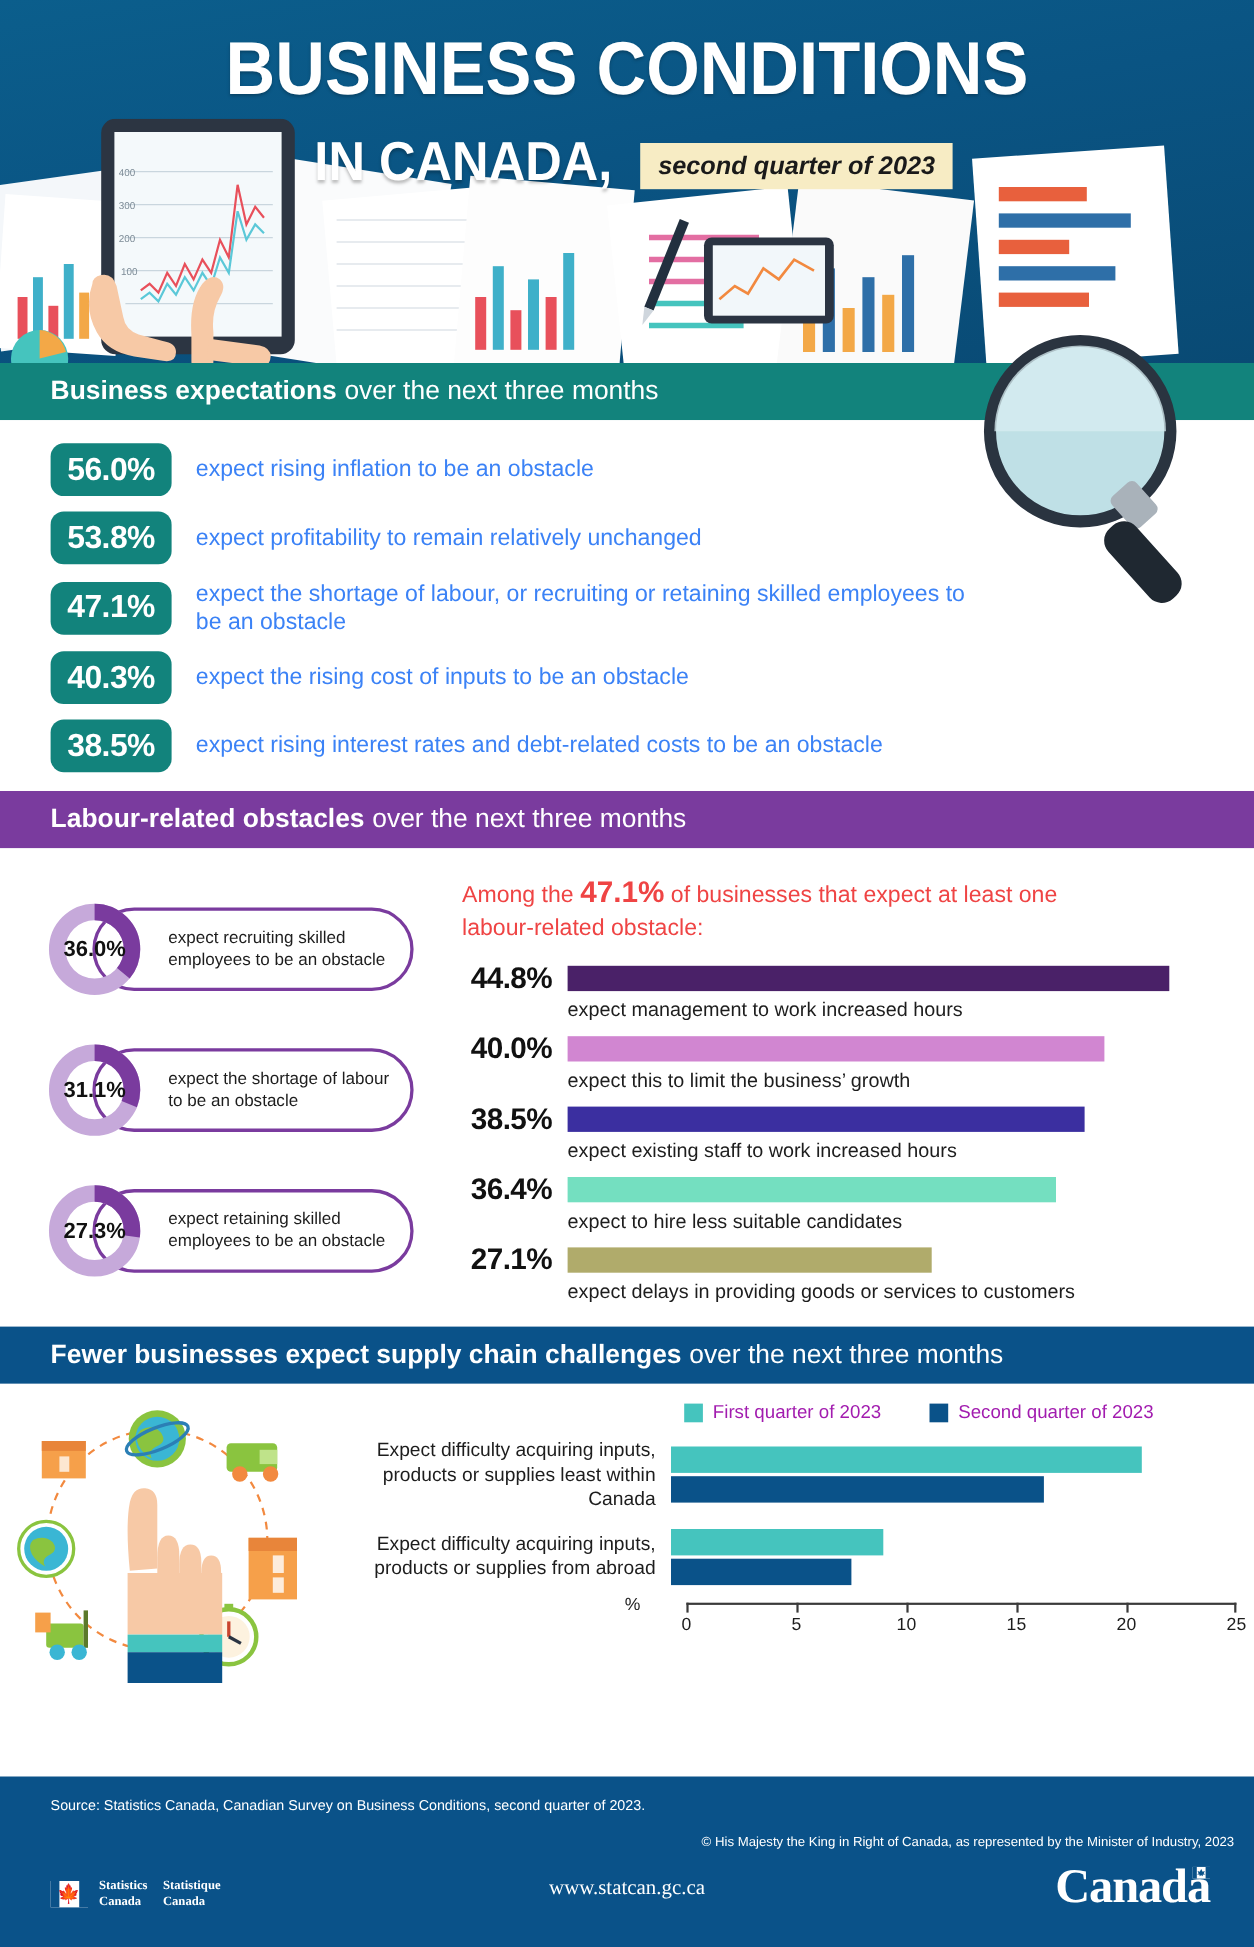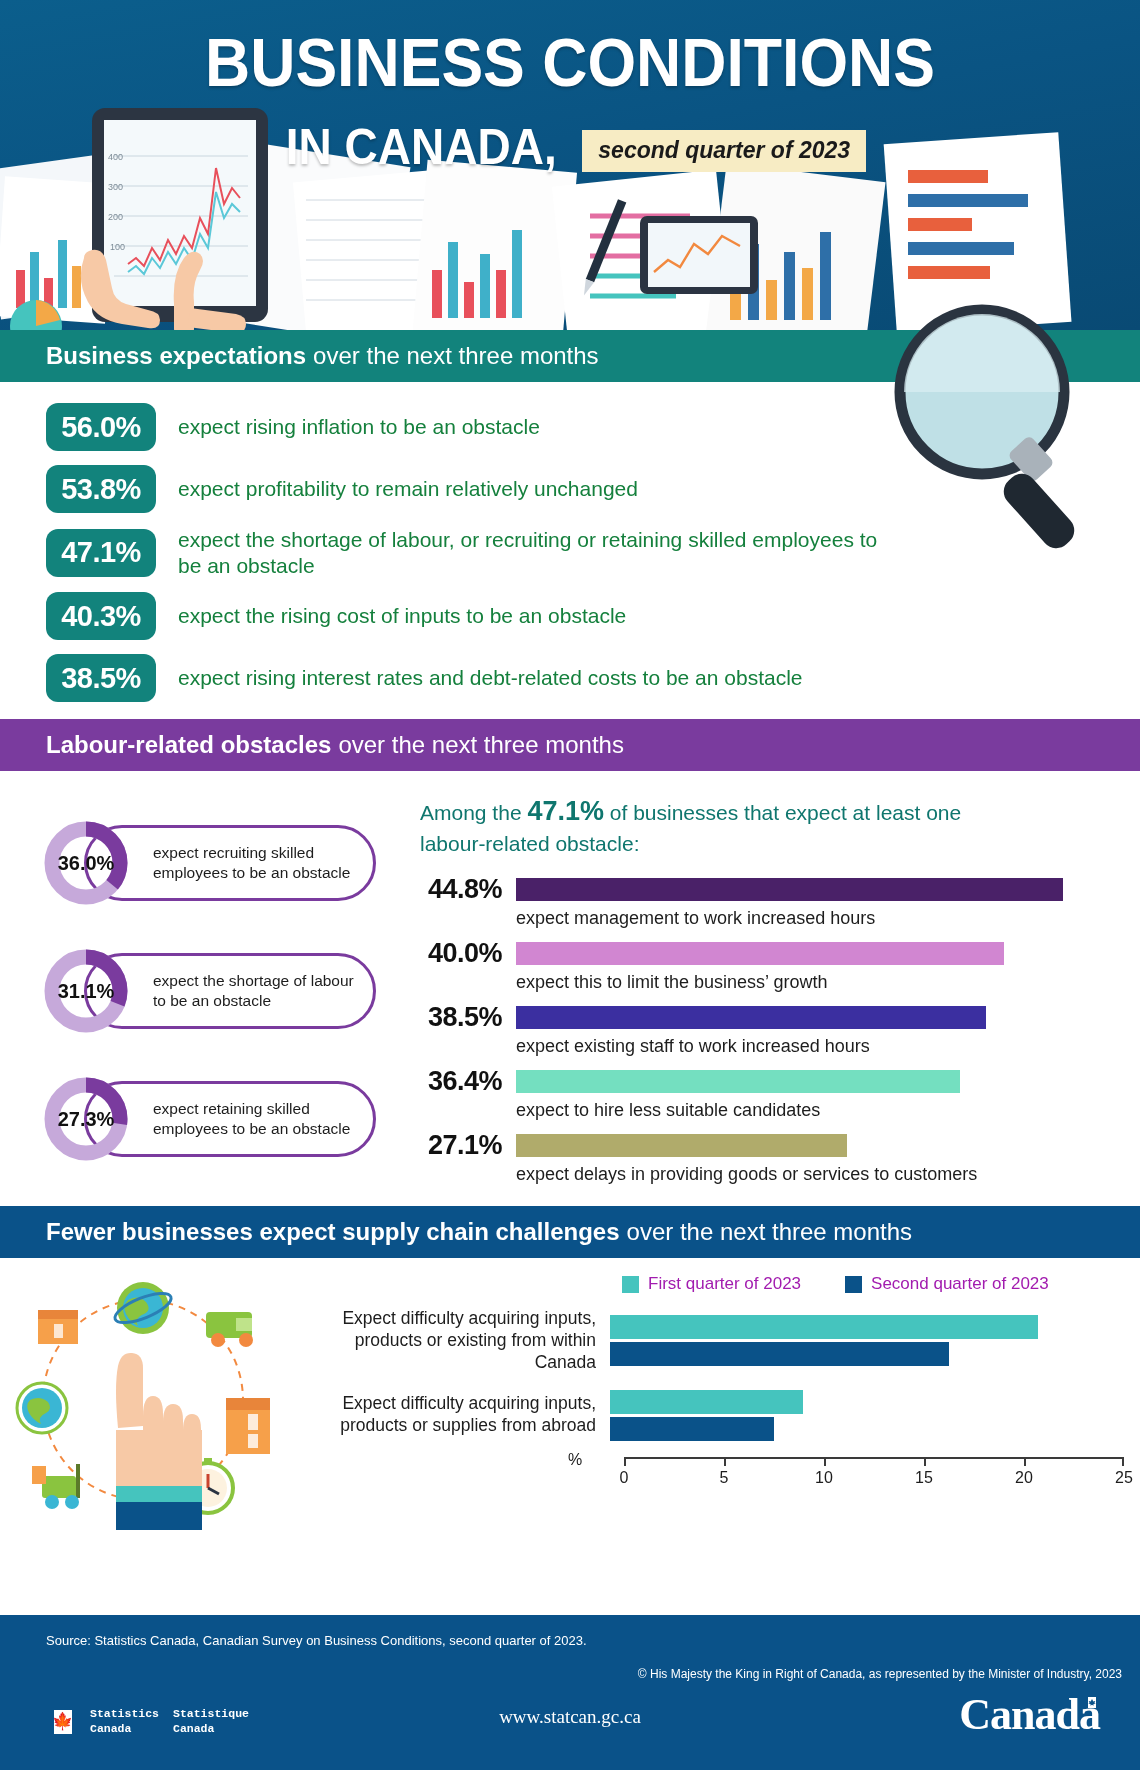--- a/index.html
+++ b/index.html
@@ -77,21 +77,21 @@
   .pill {
     flex: none;
     width: 110px; height: 48px;
     background:#12837c; border-radius: 12px;
     color:#fff; font-weight:bold; font-size: 29px;
     font-family:"Liberation Sans Narrow","Liberation Sans",sans-serif;
     display:flex; align-items:center; justify-content:center;
     letter-spacing:-0.5px;
   }
   .stat-text {
-    margin-left: 22px; font-size: 21px; color:#15803d;
+    margin-left: 22px; font-size: 21px; color:#3b82f6;
     font-family:"Liberation Sans Narrow","Liberation Sans",sans-serif;
     line-height:1.22; max-width: 700px;
   }
 
   
   .sec2 { display:flex; padding: 16px 0 12px 0; }
   .donut-col { width: 420px; padding-left: 22px; padding-top: 12px; }
   .donut-item { position:relative; height: 128px; }
   .donut-wrap {
     position:absolute; left: 18px; top: 18px;
@@ -110,21 +110,21 @@
     display:flex; align-items:center;
     padding-left: 66px; padding-right: 14px;
   }
   .donut-label {
     font-size: 15.5px; color:#1d1d1d; line-height:1.3;
     font-family:"Liberation Sans Narrow","Liberation Sans",sans-serif;
   }
 
   .bars-col { flex:1; padding-right: 14px; padding-top: 6px; }
   .among {
-    font-size: 21px; color:#0f766e; line-height:1.35; margin-bottom: 16px;
+    font-size: 21px; color:#ef4444; line-height:1.35; margin-bottom: 16px;
     font-family:"Liberation Sans Narrow","Liberation Sans",sans-serif;
     max-width: 560px;
   }
   .among b {
     font-weight:bold; font-size:27px;
     font-family:"Liberation Sans Narrow","Liberation Sans",sans-serif;
   }
   .lbar-item { margin-bottom: 9px; }
   .lbar-top { display:flex; align-items:center; }
   .lbar-pct {
@@ -179,21 +179,21 @@
   .flag {
     width: 34px; height: 24px; background:#fff; position:relative;
     display:flex; align-items:center; justify-content:center;
   }
   .flag::before, .flag::after {
     content:""; position:absolute; top:0; bottom:0; width:8px; background:#0a5289;
   }
   .flag::before { left:0; } .flag::after { right:0; }
   .leaf { color:#0a5289; font-size: 17px; line-height:1; z-index:2; }
   .logo-txt { font-size: 11.5px; line-height:1.25; font-weight:bold; display:flex; gap:14px;
-    font-family:Liberation Mono, monospace; }
+    font-family:Liberation Serif, serif; }
   .url { position:absolute; left: 0; right:0; bottom: 42px; text-align:center; font-size:19px;
     font-family:Liberation Serif, serif; }
   .canada-wm {
     position:absolute; right: 40px; bottom: 30px;
     font-family:"Liberation Serif", serif; font-size: 44px; font-weight:bold; color:#fff;
     letter-spacing:-1px;
   }
   .canada-flagdot { position:absolute; right: 40px; bottom: 62px; width: 16px; height:11px; }
 </style>
 </head>
@@ -500,21 +500,21 @@
           <span class="legend-sw" style="background:#45c4be"></span>
           <span>First quarter of 2023</span>
         </div>
         <div class="legend-item">
           <span class="legend-sw" style="background:#0a5289"></span>
           <span>Second quarter of 2023</span>
         </div>
       </div>
 
       <div class="grp">
-        <div class="grp-label">Expect difficulty acquiring inputs, products or existing from within Canada</div>
+        <div class="grp-label">Expect difficulty acquiring inputs, products or supplies least within Canada</div>
         <div class="grp-bars">
           <div class="gbar" style="width:83.2%;background:#45c4be"></div>
           <div class="gbar" style="width:66.0%;background:#0a5289"></div>
         </div>
       </div>
 
 
       <div class="grp">
         <div class="grp-label">Expect difficulty acquiring inputs, products or supplies from abroad</div>
         <div class="grp-bars">

